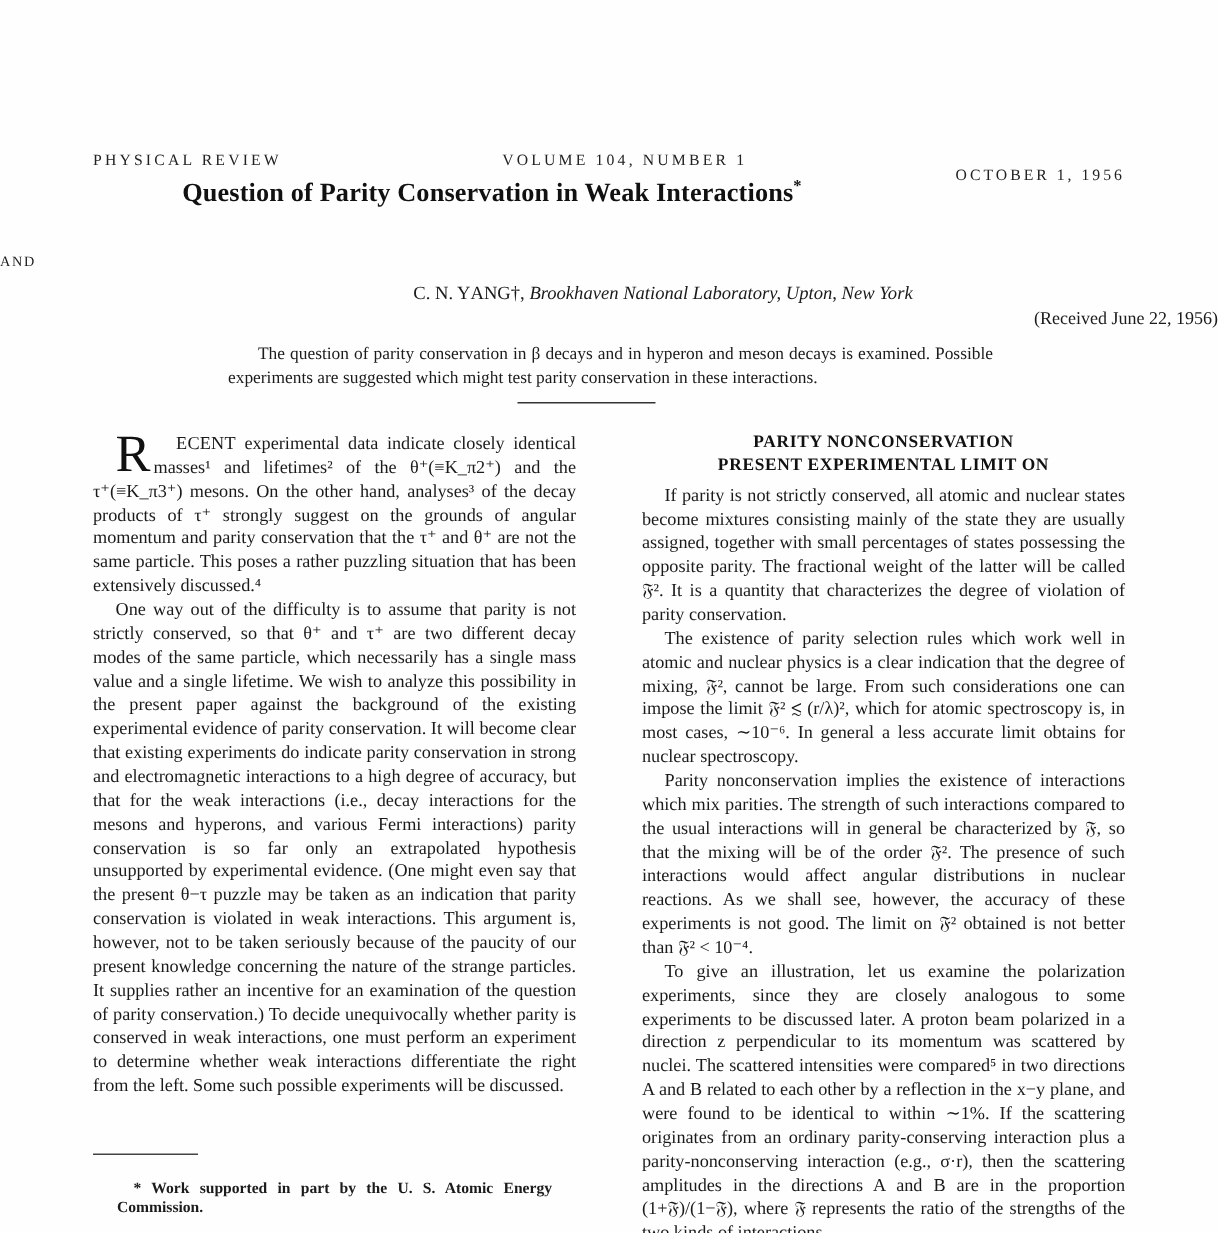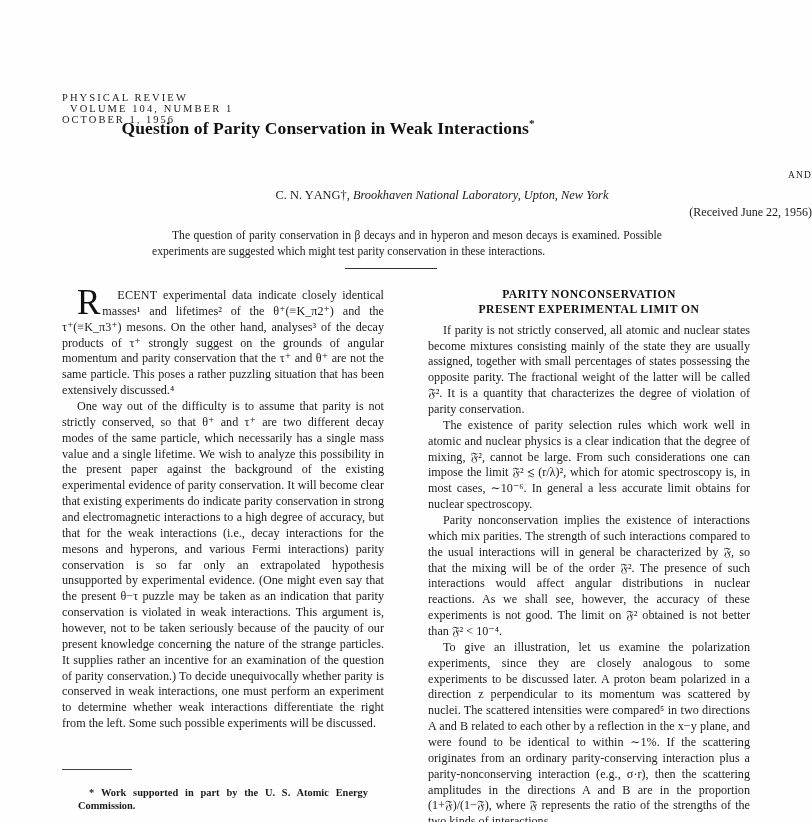--- a/index.html
+++ b/index.html
@@ -26,29 +26,28 @@
   }
 
   
   .running-head {
     position: absolute;
     left: 62px;
     top: 92px;
     width: 688px;
     display: flex;
     justify-content: space-between;
-    align-items: flex-start;
+    align-items: center;
     font-size: 10.5px;
     letter-spacing: 2.1px;
     font-family: "Liberation Serif", "DejaVu Serif", serif;
     color: #222;
-    flex-direction: column;
   }
   .running-head .rh-mid { margin-left: 8px; }
-  .running-head .rh-right { letter-spacing: 2.0px; }
+  .running-head .rh-right { letter-spacing: 2.0px; margin-top: 20px; }
 
   
   .title {
     position: absolute;
     left: 0;
     top: 118px;
     width: 656px;
     text-align: center;
     font-size: 17.5px;
     font-weight: bold;
@@ -65,21 +64,21 @@
     font-size: 12.4px;
     color: #1a1a1a;
   }
   .author-line.a1 { top: 150px; }
   .author-line.a2 { top: 188px; padding-left: 36px; }
   .and-line {
     position: absolute;
     left: 0;
     top: 170px;
     width: 812px;
-    text-align: right;
+    text-align: left;
     font-size: 9.5px;
     letter-spacing: 1.1px;
   }
   .sc { font-variant: small-caps; }
   .aff { font-style: italic; }
   .received {
     position: absolute;
     left: 0;
     top: 205px;
     width: 812px;

